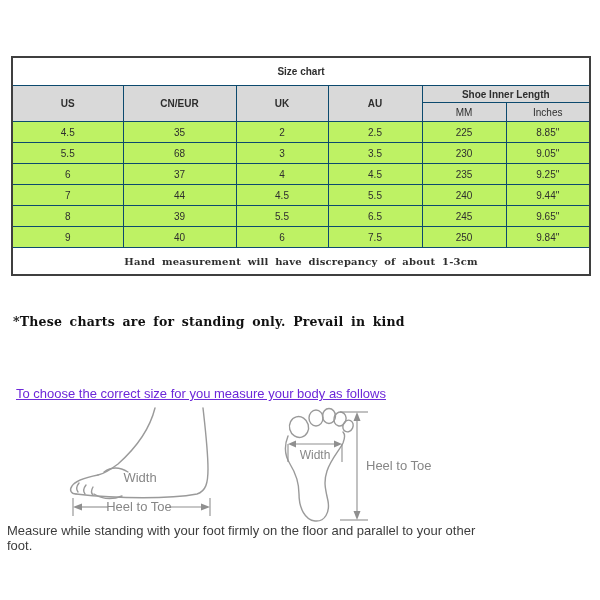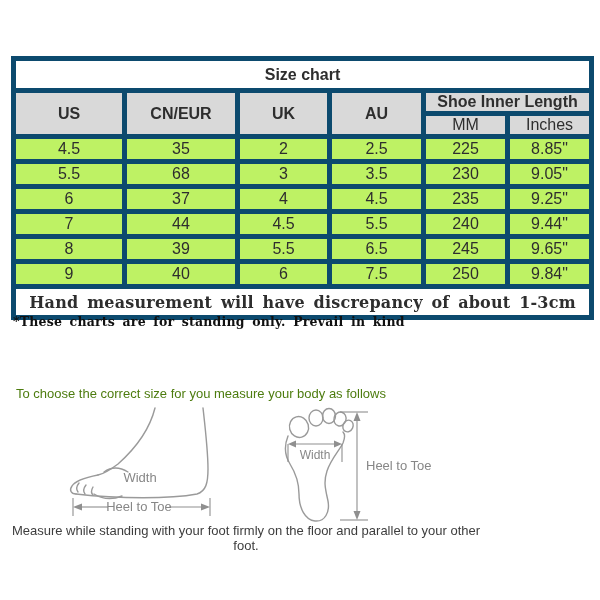--- a/index.html
+++ b/index.html
@@ -3,38 +3,38 @@
 <meta charset="utf-8">
 <style>
   html,body{margin:0;padding:0;background:#fff;}
   #page{position:relative;width:600px;height:600px;background:#ffffff;overflow:hidden;
         font-family:"Liberation Sans",sans-serif;}
 
   
   table.size-chart{position:absolute;left:11px;top:56px;width:578px;
     border-collapse:collapse;table-layout:fixed;
     border:2px solid #3f3f3f;}
-  table.size-chart td{border:5px solid #0c4a6e;text-align:center;vertical-align:middle;
-    color:#2e2e2e;font-size:16px;padding:0;}
+  table.size-chart td{border:1px solid #0c4a6e;text-align:center;vertical-align:middle;
+    color:#2e2e2e;font-size:10px;padding:0;}
   td.title-cell{height:27px;font-size:15px;font-weight:bold;color:#141414;background:#fff;}
   td.hdr{background:#d9d9d9;font-weight:bold;font-size:14px;color:#1a1a1a;}
   td.hdr-span{background:#d9d9d9;font-weight:bold;font-size:13px;color:#1a1a1a;height:16px;}
   td.subhdr{background:#d9d9d9;font-size:10.5px;font-weight:normal;color:#222;height:18px;}
   tr.data-row td{height:20px;background:#bef264;}
   td.foot-cell{height:26px;background:#fff;
     font-family:"DejaVu Serif",serif;font-weight:bold;font-size:12.5px;color:#111;
     word-spacing:3px;letter-spacing:.2px;}
 
   
   .ref-note{position:absolute;left:13px;top:314px;
     font-family:"DejaVu Serif",serif;font-weight:bold;font-size:12.5px;color:#111;
     word-spacing:3px;letter-spacing:.2px;}
   .htm-heading{position:absolute;left:18px;top:354px;font-size:17px;color:#595959;}
-  .htm-intro{position:absolute;left:16px;top:386px;font-size:13px;color:#4d7c0f;}
-  .bottom-note{position:absolute;left:0;top:523px;width:492px;text-align:center;
+  .htm-intro{position:absolute;left:16px;top:386px;font-size:13px;color:#6d28d9;text-decoration:underline;}
+  .bottom-note{position:absolute;left:7px;top:523px;width:492px;text-align:left;
     font-size:13px;color:#3d3d3d;}
 
   
   .fig-side{position:absolute;left:62px;top:406px;}
   .fig-top{position:absolute;left:278px;top:402px;}
   .sketch{stroke:#9a9a9a;fill:none;stroke-width:1.4;stroke-linecap:round;}
   .meas{stroke:#8f8f8f;fill:none;stroke-width:1.1;}
   .meas-fill{fill:#8f8f8f;stroke:none;}
   text.diag-label{font-family:"Liberation Sans",sans-serif;fill:#878787;stroke:none;}
 </style>

